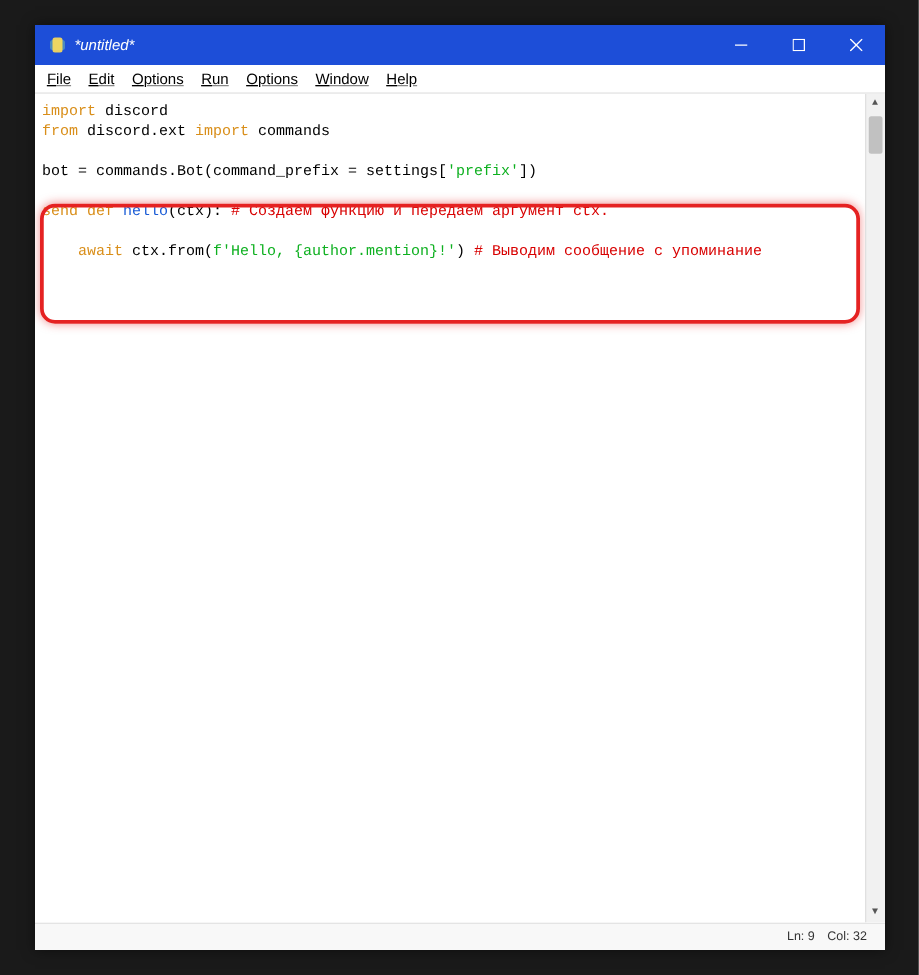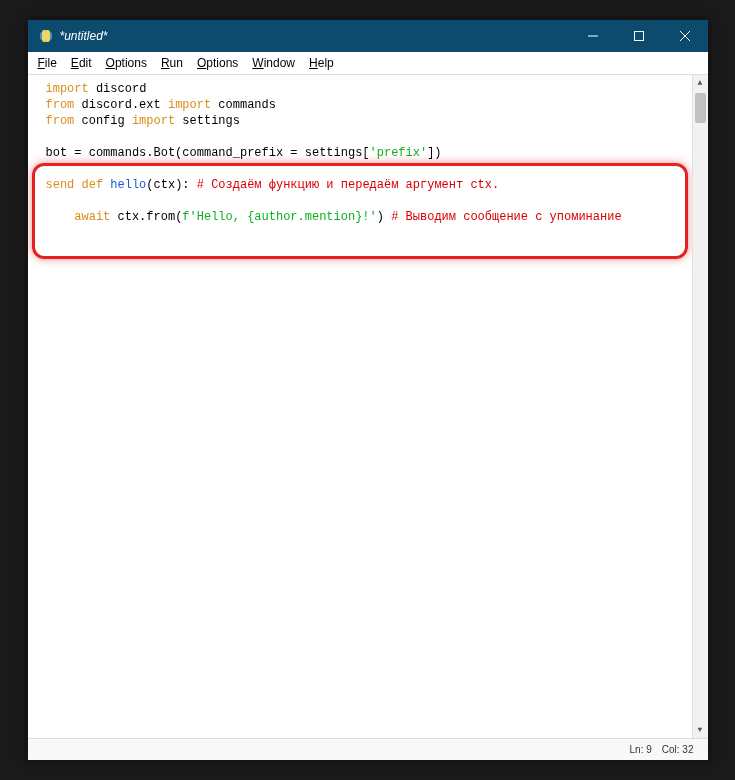--- a/index.html
+++ b/index.html
@@ -14,21 +14,21 @@
     }
     .window {
       width: 680px;
       height: 740px;
       background: #fff;
       display: flex;
       flex-direction: column;
       box-shadow: 0 0 10px rgba(0,0,0,0.5);
     }
     .titlebar {
-      background: #0c4a6e;
+      background: #1d4ed8;
       color: #fff;
       height: 32px;
       display: flex;
       align-items: center;
       padding: 0 0 0 10px;
       font-size: 12px;
       user-select: none;
     }
     .titlebar .app-icon {
       width: 16px;
@@ -54,26 +54,26 @@
     .win-btn svg { stroke: #fff; }
     .menubar {
       background: #fff;
       border-bottom: 1px solid #ddd;
       display: flex;
       gap: 14px;
       padding: 4px 10px;
       font-size: 12px;
       color: #000;
     }
-    .menu-item { text-decoration-color: #888; }
+    .menu-item { text-decoration: underline; text-decoration-color: #888; }
     .menu-item::first-letter { text-decoration: underline; }
     .code-area {
       flex: 1;
       position: relative;
-      padding: 6px 18px;
+      padding: 6px 6px;
       font-family: Consolas, "Courier New", monospace;
       font-size: 12px;
       line-height: 16px;
       overflow: hidden;
       background: #fff;
     }
     .scrollbar {
       position: absolute;
       right: 0;
       top: 0;
@@ -174,21 +174,20 @@
     <span class="menu-item">Options</span>
     <span class="menu-item">Run</span>
     <span class="menu-item">Options</span>
     <span class="menu-item">Window</span>
     <span class="menu-item">Help</span>
   </div>
 
   <div class="code-area">
     <div class="line"><span class="kw">import</span><span> discord</span></div>
     <div class="line"><span class="kw">from</span><span> discord.ext </span><span class="kw">import</span><span> commands</span></div>
-    <div class="line"><span class="kw">from</span><span> config </span><span class="kw">import</span><span> settings</span></div>
     <div class="line"> </div>
     <div class="line"><span>bot = commands.Bot(command_prefix = settings[</span><span class="str">'prefix'</span><span>])</span></div>
     <div class="line"> </div>
     <div class="line"><span class="kw">send def </span><span class="fn">hello</span><span>(ctx): </span><span class="cmt"># Создаём функцию и передаём аргумент ctx.</span></div>
     <div class="line"> </div>
     <div class="line"><span class="kw">    await </span><span>ctx.from(</span><span class="str">f'Hello, {author.mention}!'</span><span>) </span><span class="cmt"># Выводим сообщение с упоминание</span></div>
 
     <div class="highlight-box"></div>
 
     <div class="scrollbar">

